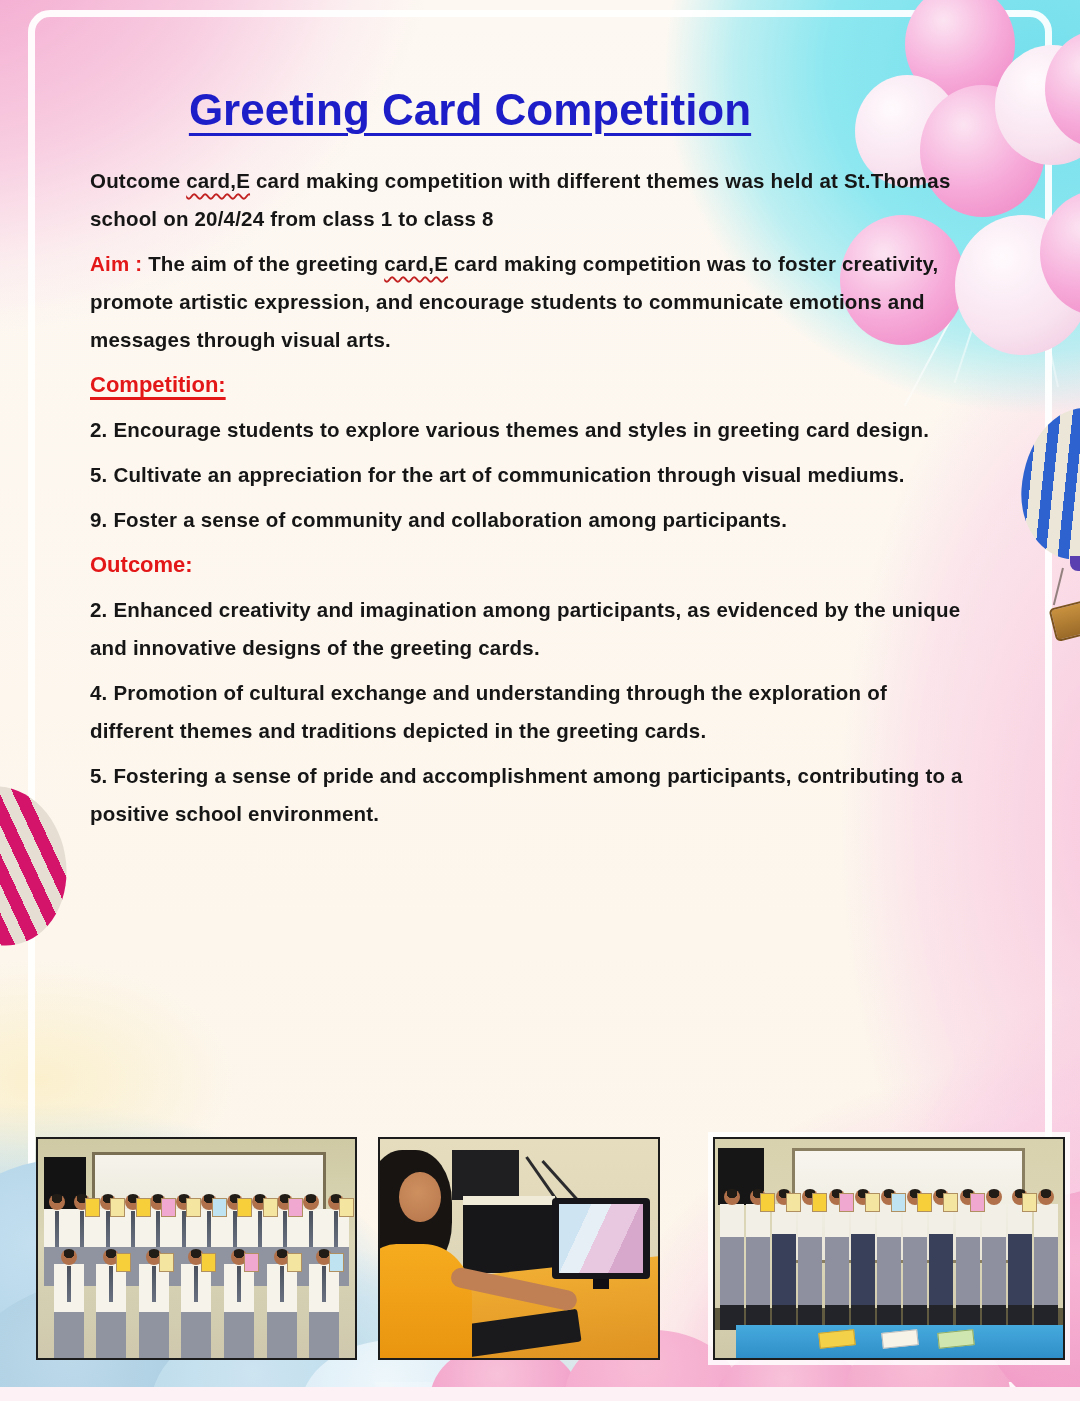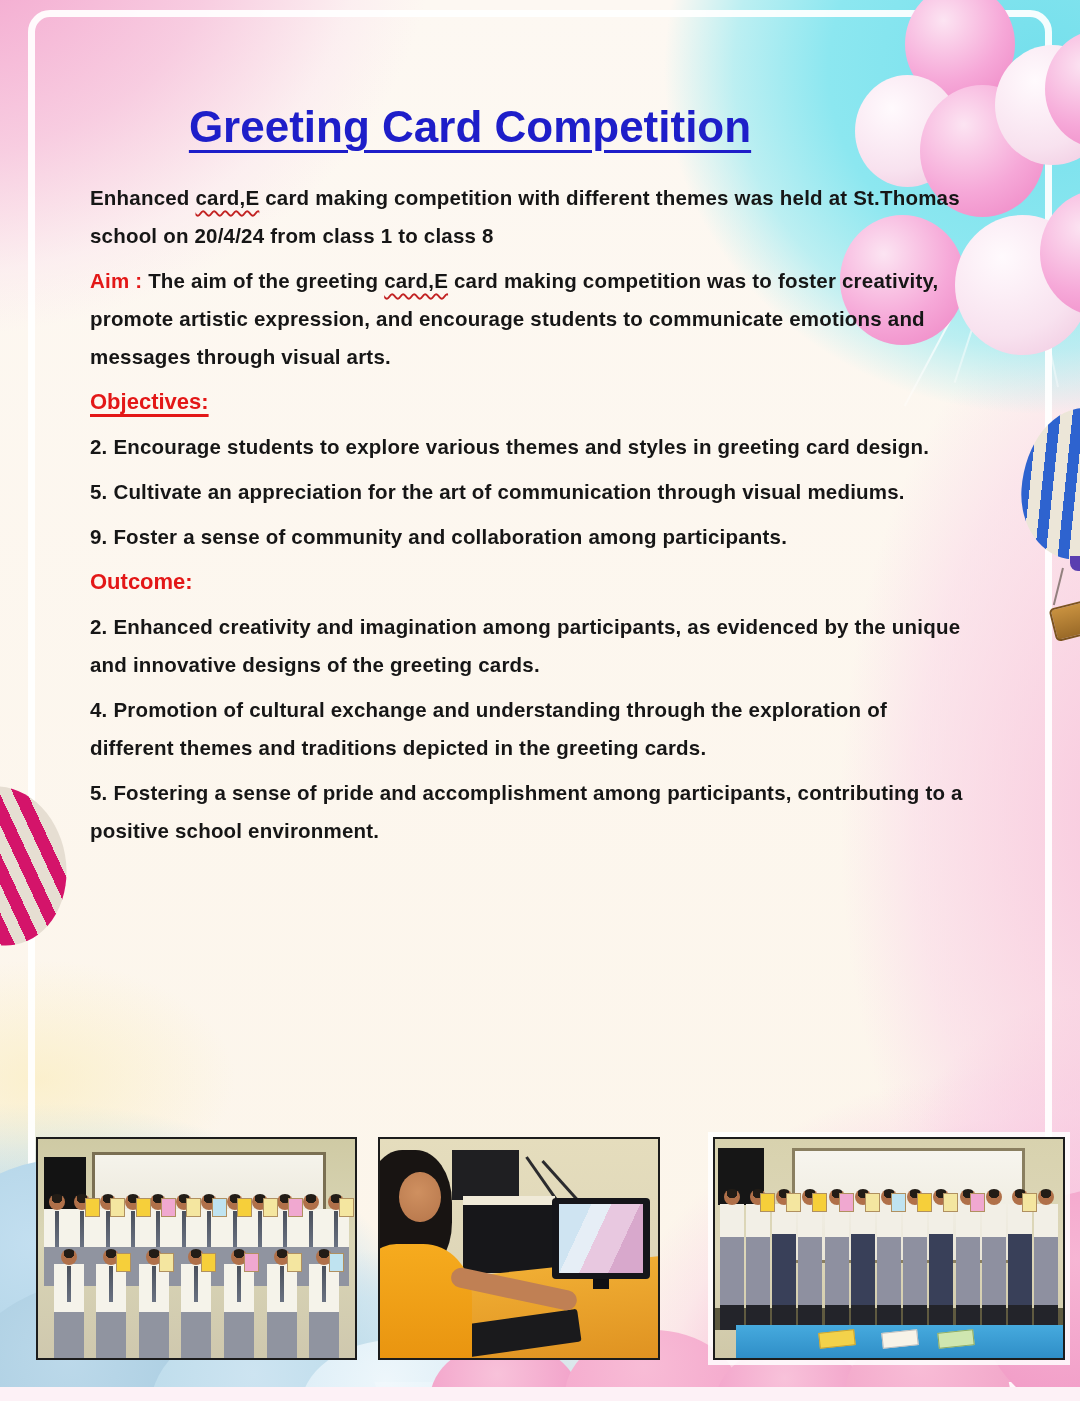--- a/index.html
+++ b/index.html
@@ -44,21 +44,21 @@
   .hotair-left{
     position:absolute; left:-64px; top:786px; width:130px; height:160px; border-radius:50%;
     background:repeating-linear-gradient(75deg, #d4146a 0 13px, #e6ded2 13px 25px);
     transform:rotate(-10deg); z-index:2;
   }
   .cloud{position:absolute; border-radius:50%; z-index:2;}
   .bottom-strip{position:absolute; left:0; right:0; bottom:0; height:14px; background:#fdf1f6; z-index:2;}
   
   .content{position:absolute; inset:0; z-index:3; padding:84px 90px 0; box-sizing:border-box;}
   h1.title{
-    width:760px; margin:17px 0 26px; text-align:center;
+    width:760px; margin:0 0 26px; text-align:center;
     font-size:44px; line-height:52px; font-weight:bold; color:#1e1ec9;
     text-decoration:underline; text-decoration-thickness:3px; text-underline-offset:8px;
   }
   .content p{width:884px; margin:0 0 7px; font-size:20.5px; line-height:38px; font-weight:bold; color:#161616; letter-spacing:.2px;}
   .red{color:#e31717;}
   h2.red-h{margin:0 0 7px; font-size:22px; line-height:38px; font-weight:bold; color:#e31717;}
   h2.red-h.underlined{text-decoration:underline; text-decoration-thickness:2.5px; text-underline-offset:5px;}
   .sic{text-decoration:underline wavy #c22222; text-decoration-thickness:2px; text-underline-offset:5px;}
   
   .photos{position:absolute; left:36px; top:1137px; height:223px; z-index:3; display:flex;}
@@ -156,25 +156,25 @@
 <div class="cloud" style="left:430px; top:1342px; width:150px; height:115px; background:radial-gradient(circle at 45% 28%, #f8c2da, #ef93c2);"></div>
 <div class="cloud" style="left:565px; top:1330px; width:175px; height:130px; background:radial-gradient(circle at 45% 28%, #f8bcd6, #f3a3ca);"></div>
 <div class="cloud" style="left:715px; top:1345px; width:155px; height:118px; background:radial-gradient(circle at 45% 28%, #f8c2da, #ef93c2);"></div>
 <div class="cloud" style="left:845px; top:1330px; width:165px; height:125px; background:radial-gradient(circle at 45% 28%, #f8bcd6, #f0a0c6);"></div>
 <div class="cloud" style="left:980px; top:1190px; width:240px; height:230px; background:radial-gradient(circle at 40% 30%, #f7b5d4, #ef93c2);"></div>
 <div class="bottom-strip"></div>
 
 <div class="content">
   <h1 class="title">Greeting Card Competition</h1>
 
-  <p><span>Enhanced </span><span class="sic">card,E</span><span> card making competition with different themes was held at St.Thomas school on 20/4/24 from class 1 to class 8</span></p>
+  <p><span>Outcome </span><span class="sic">card,E</span><span> card making competition with different themes was held at St.Thomas school on 20/4/24 from class 1 to class 8</span></p>
 
   <p><span class="red">Aim :</span><span> The aim of the greeting </span><span class="sic">card,E</span><span> card making competition was to foster creativity, promote artistic expression, and encourage students to communicate emotions and messages through visual arts.</span></p>
 
-  <h2 class="red-h underlined">Objectives:</h2>
+  <h2 class="red-h underlined">Competition:</h2>
   <p>2. Encourage students to explore various themes and styles in greeting card design.</p>
   <p>5. Cultivate an appreciation for the art of communication through visual mediums.</p>
   <p>9. Foster a sense of community and collaboration among participants.</p>
 
   <h2 class="red-h">Outcome:</h2>
   <p>2. Enhanced creativity and imagination among participants, as evidenced by the unique and innovative designs of the greeting cards.</p>
   <p>4. Promotion of cultural exchange and understanding through the exploration of different themes and traditions depicted in the greeting cards.</p>
   <p>5. Fostering a sense of pride and accomplishment among participants, contributing to a positive school environment.</p>
 </div>
 

